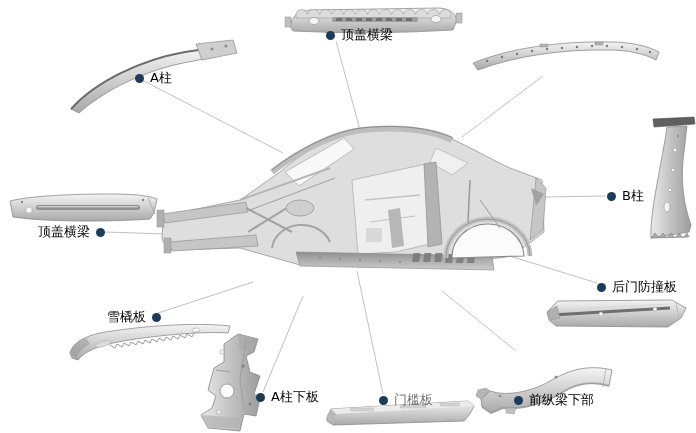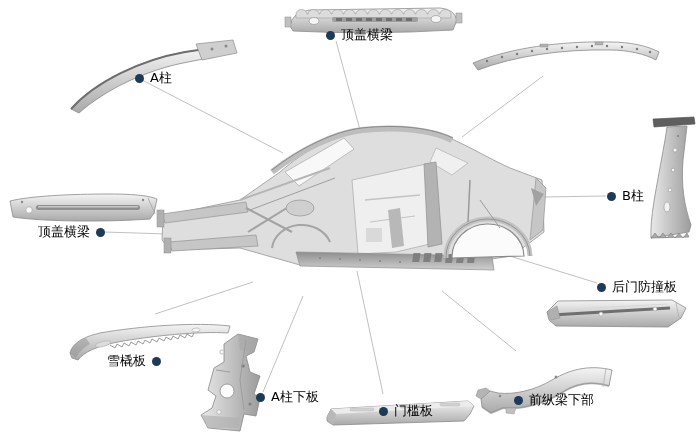--- a/index.html
+++ b/index.html
@@ -260,31 +260,31 @@
   <div class="lbl" style="left: 38px; top: 224px; color: rgb(0, 0, 0);">
     <span>顶盖横梁</span>
     <span class="bullet" style="background: rgb(30, 58, 89);"></span>
   </div>
 
   <div class="lbl" style="left: 597px; top: 279px; color: rgb(0, 0, 0);">
     <span class="bullet" style="background: rgb(30, 58, 89);"></span>
     <span>后门防撞板</span>
   </div>
 
-  <div class="lbl" style="left: 107px; top: 309px; color: rgb(0, 0, 0); margin-top: 44px;">
+  <div class="lbl" style="left: 107px; top: 309px; color: rgb(0, 0, 0);">
     <span>雪橇板</span>
     <span class="bullet" style="background: rgb(30, 58, 89);"></span>
   </div>
 
   <div class="lbl" style="left: 256px; top: 389px; color: rgb(0, 0, 0); align-items: center;">
     <span class="bullet" style="background: rgb(30, 58, 89);"></span>
     <span>A柱下板</span>
   </div>
 
-  <div class="lbl" style="left: 379px; top: 392px; color: #000000; margin-top: 11px;">
+  <div class="lbl" style="left: 379px; top: 392px; color: #737373;">
     <span class="bullet" style="background: rgb(30, 58, 89);"></span>
     <span>门槛板</span>
   </div>
 
   <div class="lbl" style="left: 514px; top: 348px; color: rgb(0, 0, 0); margin-top: 44px;">
     <span class="bullet" style="background: rgb(30, 58, 89);"></span>
     <span>前纵梁下部</span>
   </div>
 
 </div>

